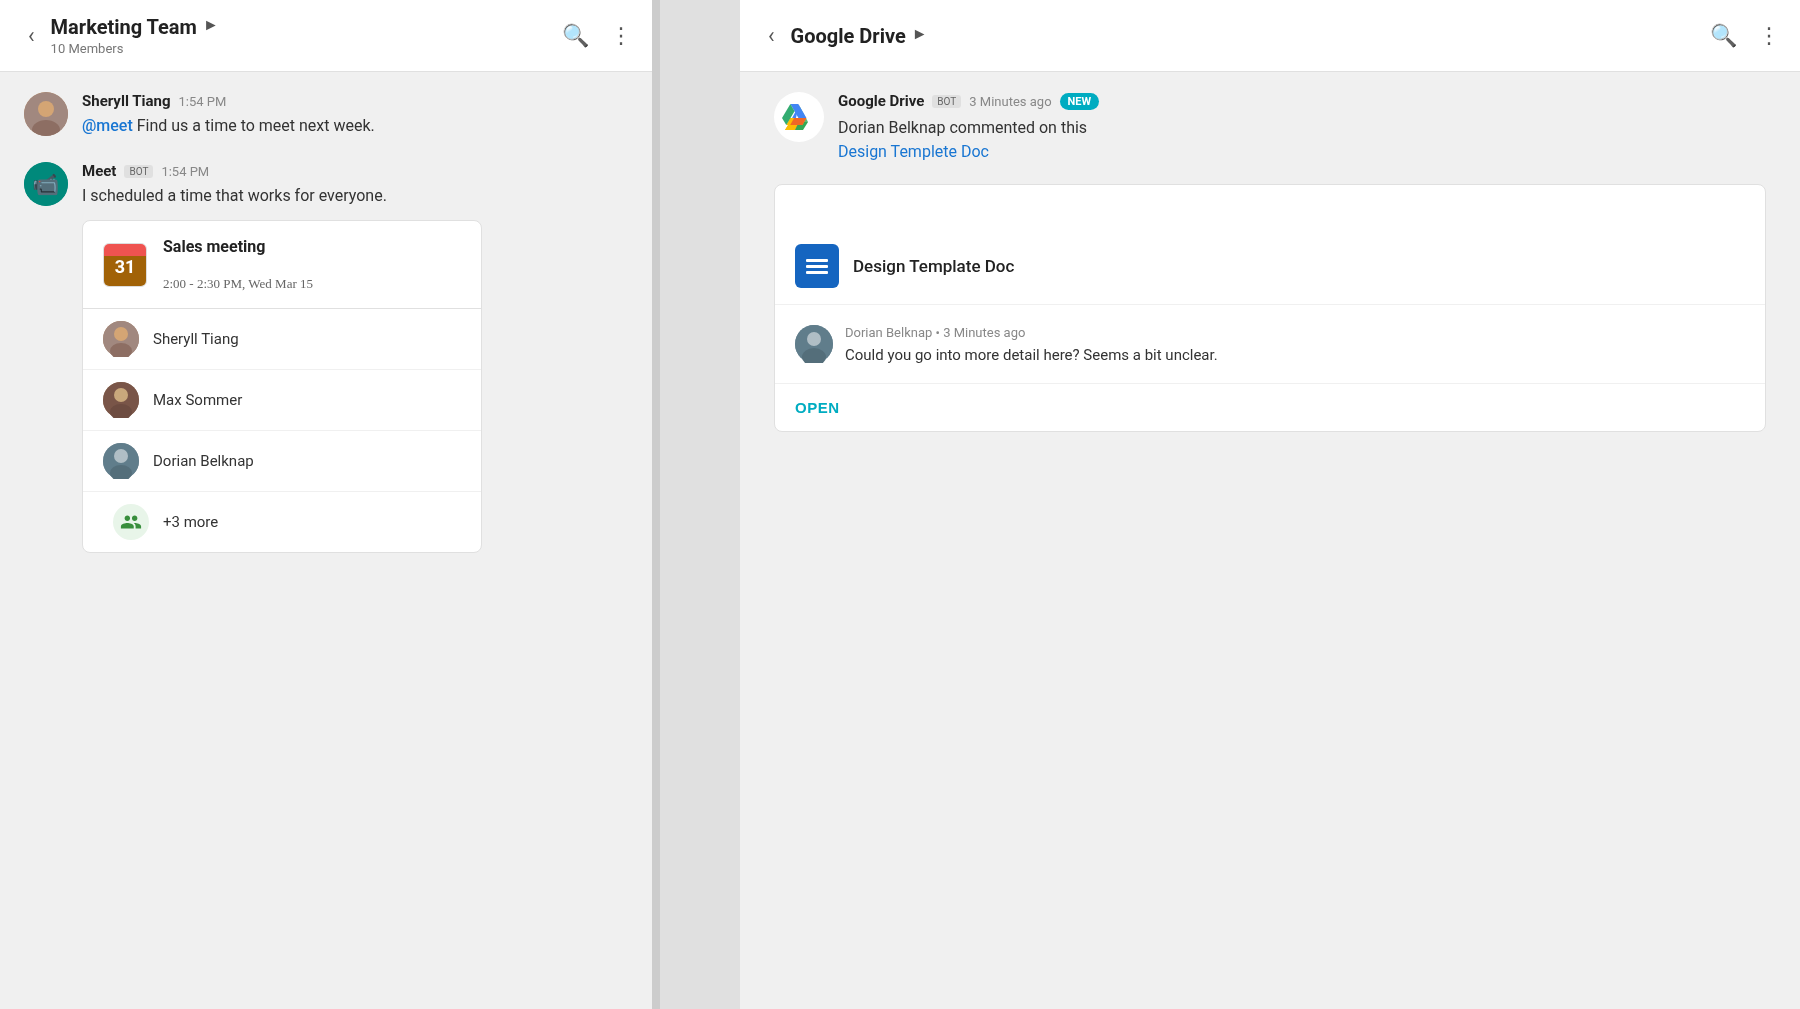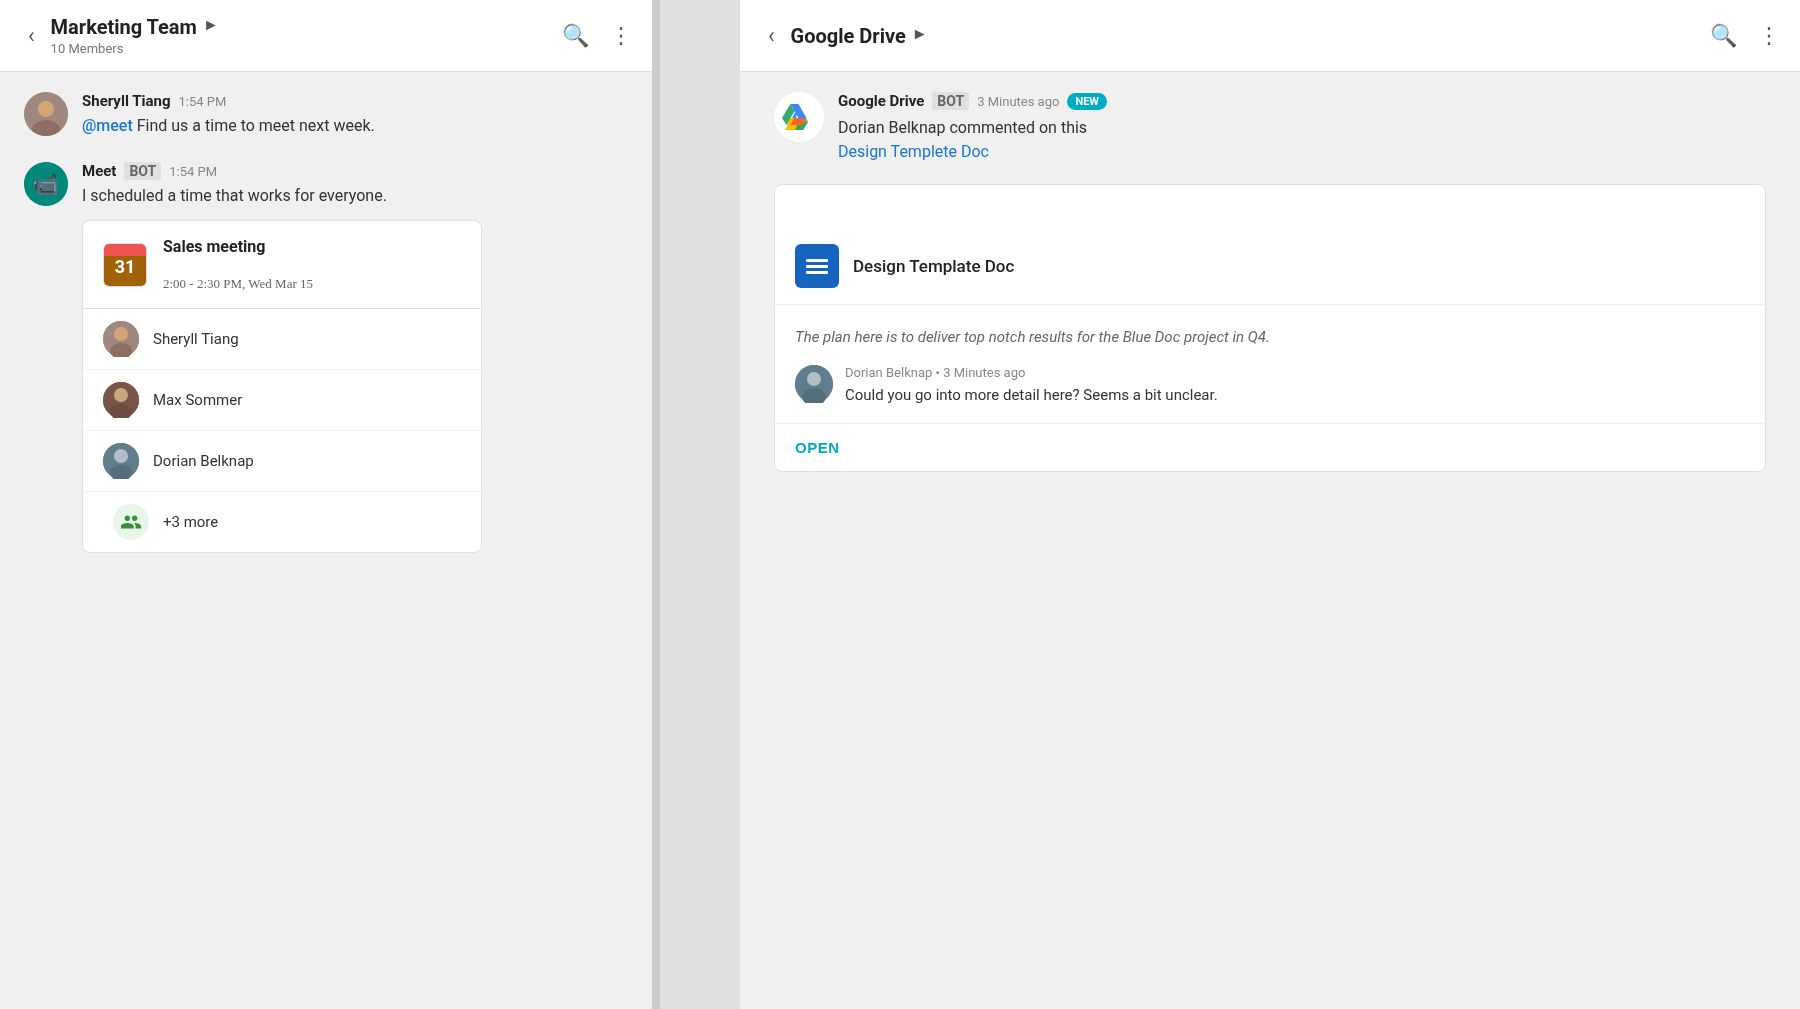--- a/index.html
+++ b/index.html
@@ -144,22 +144,22 @@
 
     .sender-name {
       font-size: 15px;
       font-weight: bold;
       color: #222;
     }
 
     .bot-badge {
       background: #e0e0e0;
       color: #666;
-      font-size: 14px;
-      font-weight: bold;
+      font-size: 10px;
+      font-weight: normal;
       padding: 1px 5px;
       border-radius: 3px;
     }
 
     .message-time {
       font-size: 13px;
       color: #888;
     }
 
     .message-text {
@@ -661,21 +661,20 @@
           <div class="doc-icon-lines">
             <div class="doc-line"></div>
             <div class="doc-line"></div>
             <div class="doc-line"></div>
           </div>
         </div>
         <span class="doc-title">Design Template Doc</span>
       </div>
 
       <div class="doc-preview">
-        <div class="doc-preview-text">The plan here is to deliver top notch results for the Blue Doc project in Q4.</div>
 
         <div class="comment-row">
           <div class="commenter-avatar">
             <svg width="38" height="38" viewBox="0 0 38 38">
               <circle cx="19" cy="19" r="19" fill="#607d8b"></circle>
               <circle cx="19" cy="14" r="7" fill="#b0bec5"></circle>
               <ellipse cx="19" cy="32" rx="12" ry="9" fill="#546e7a"></ellipse>
             </svg>
           </div>
           <div class="comment-content">

